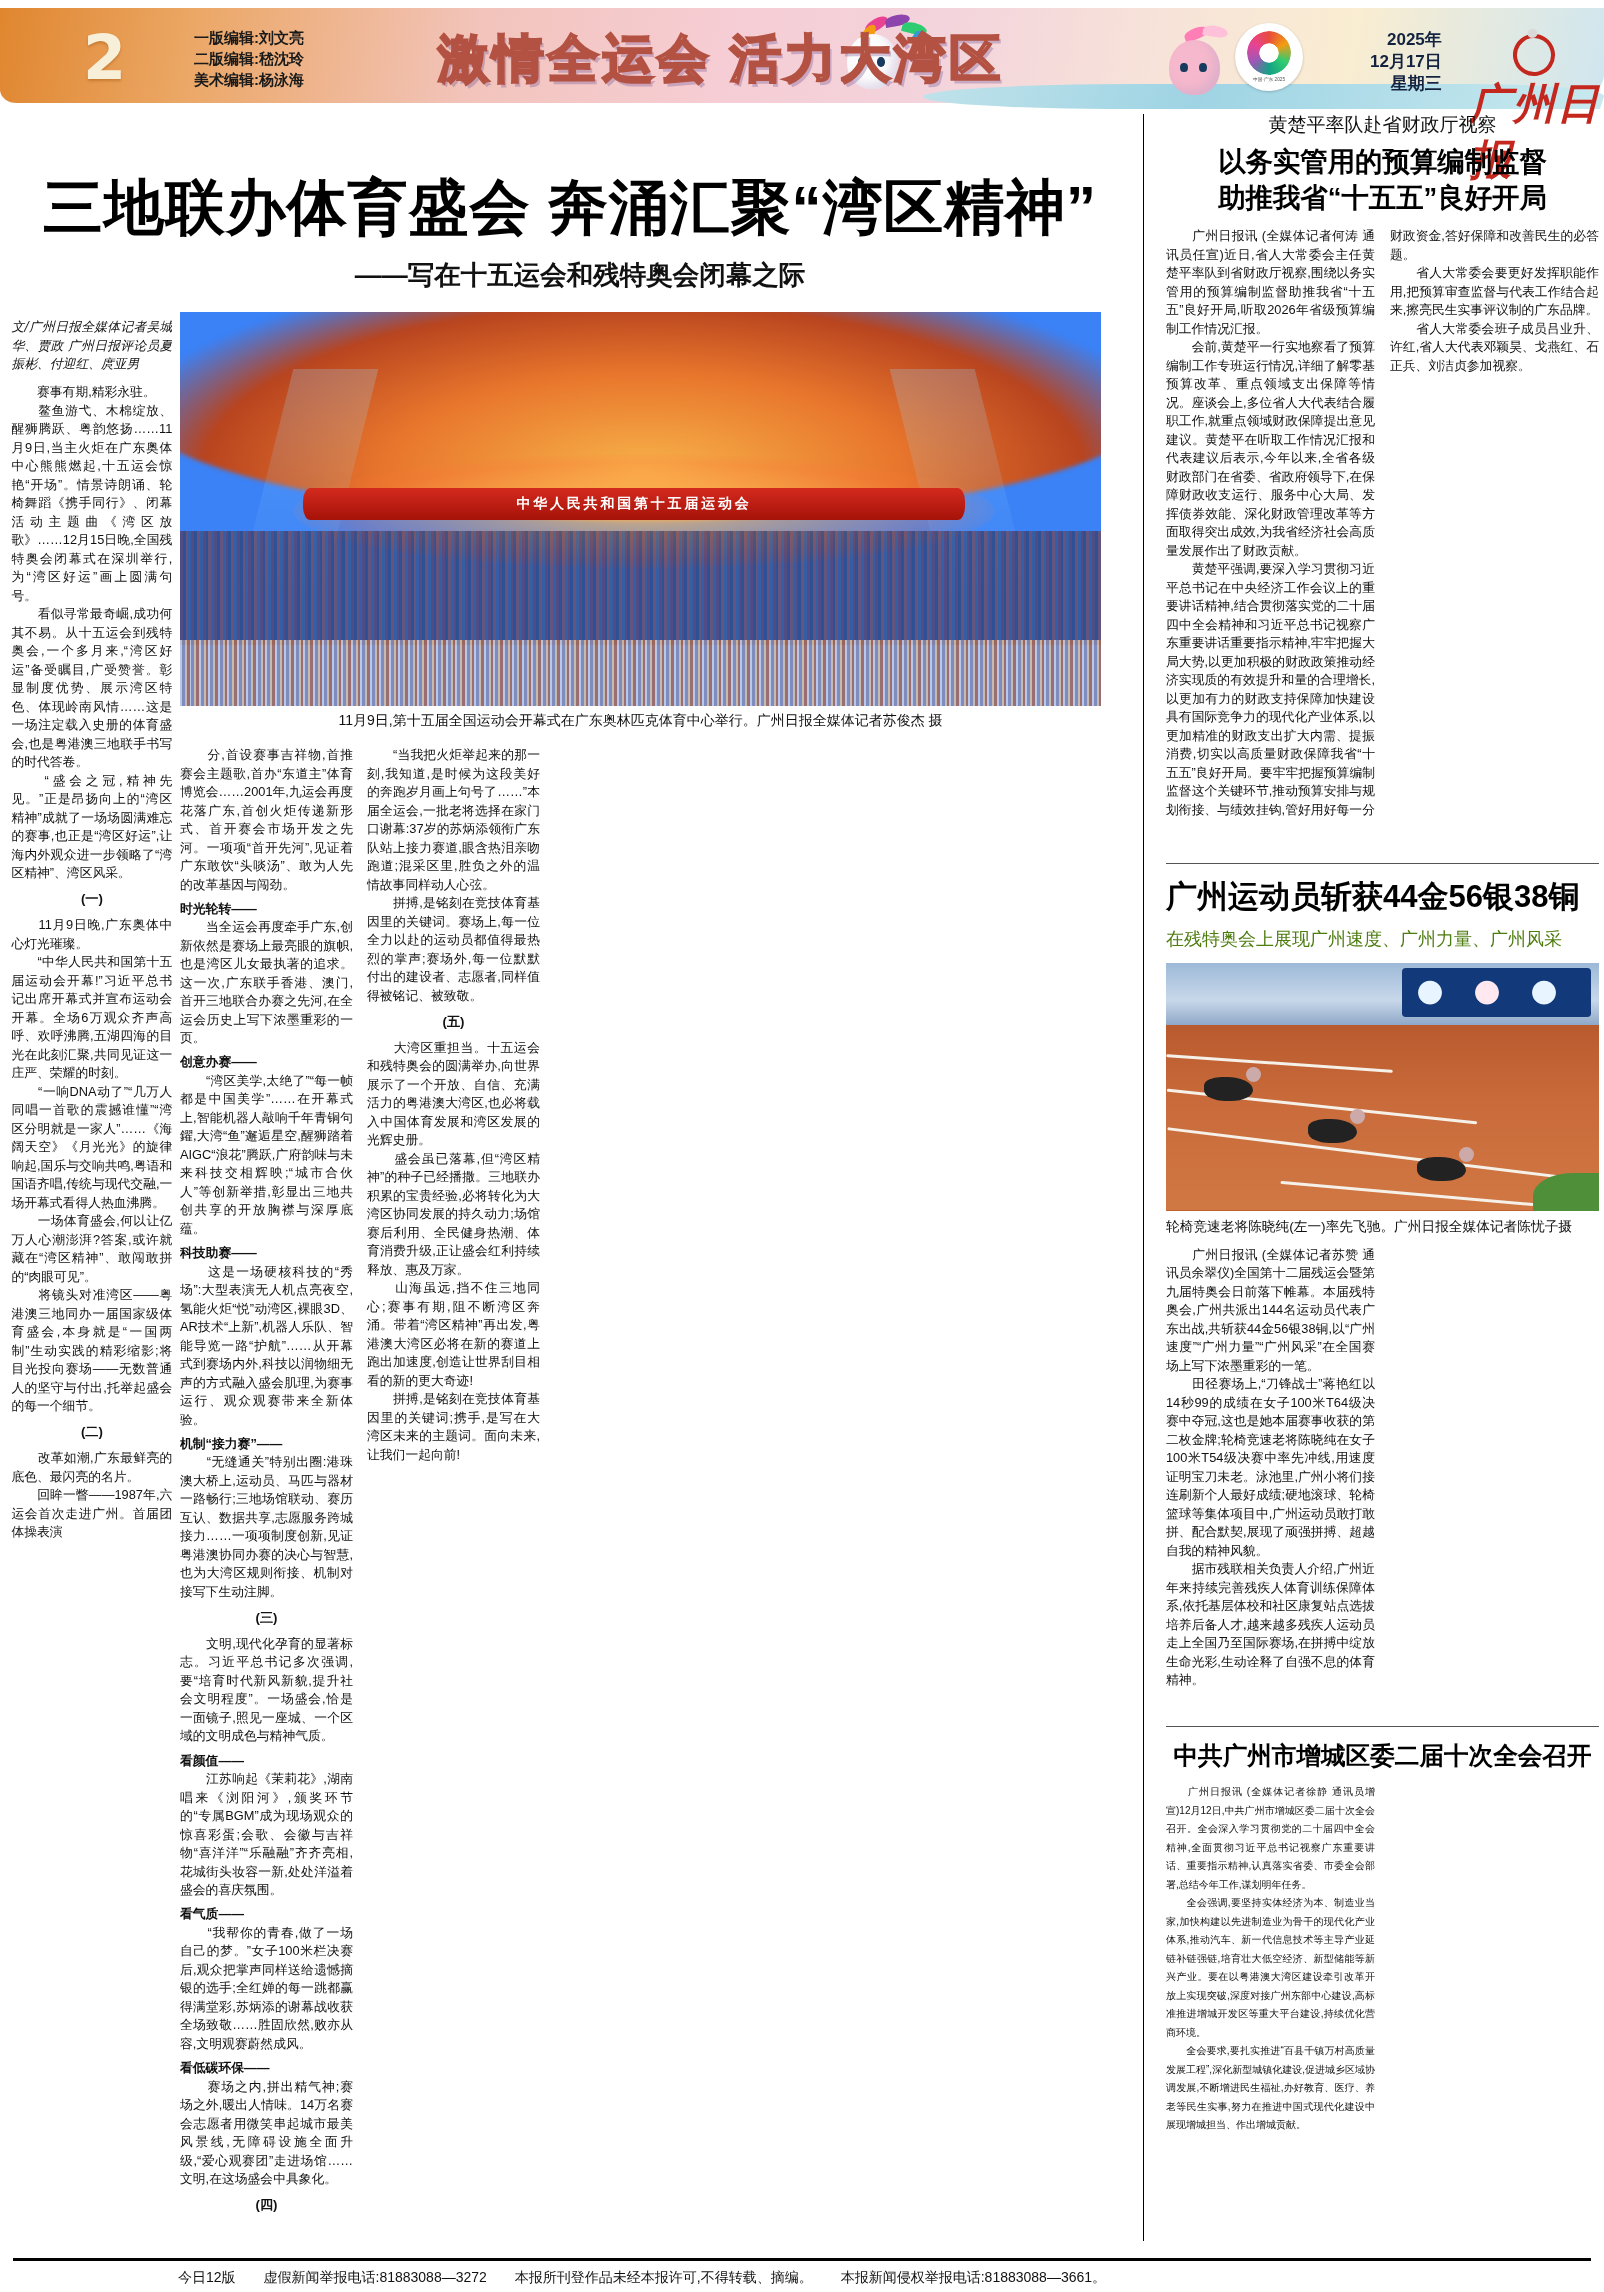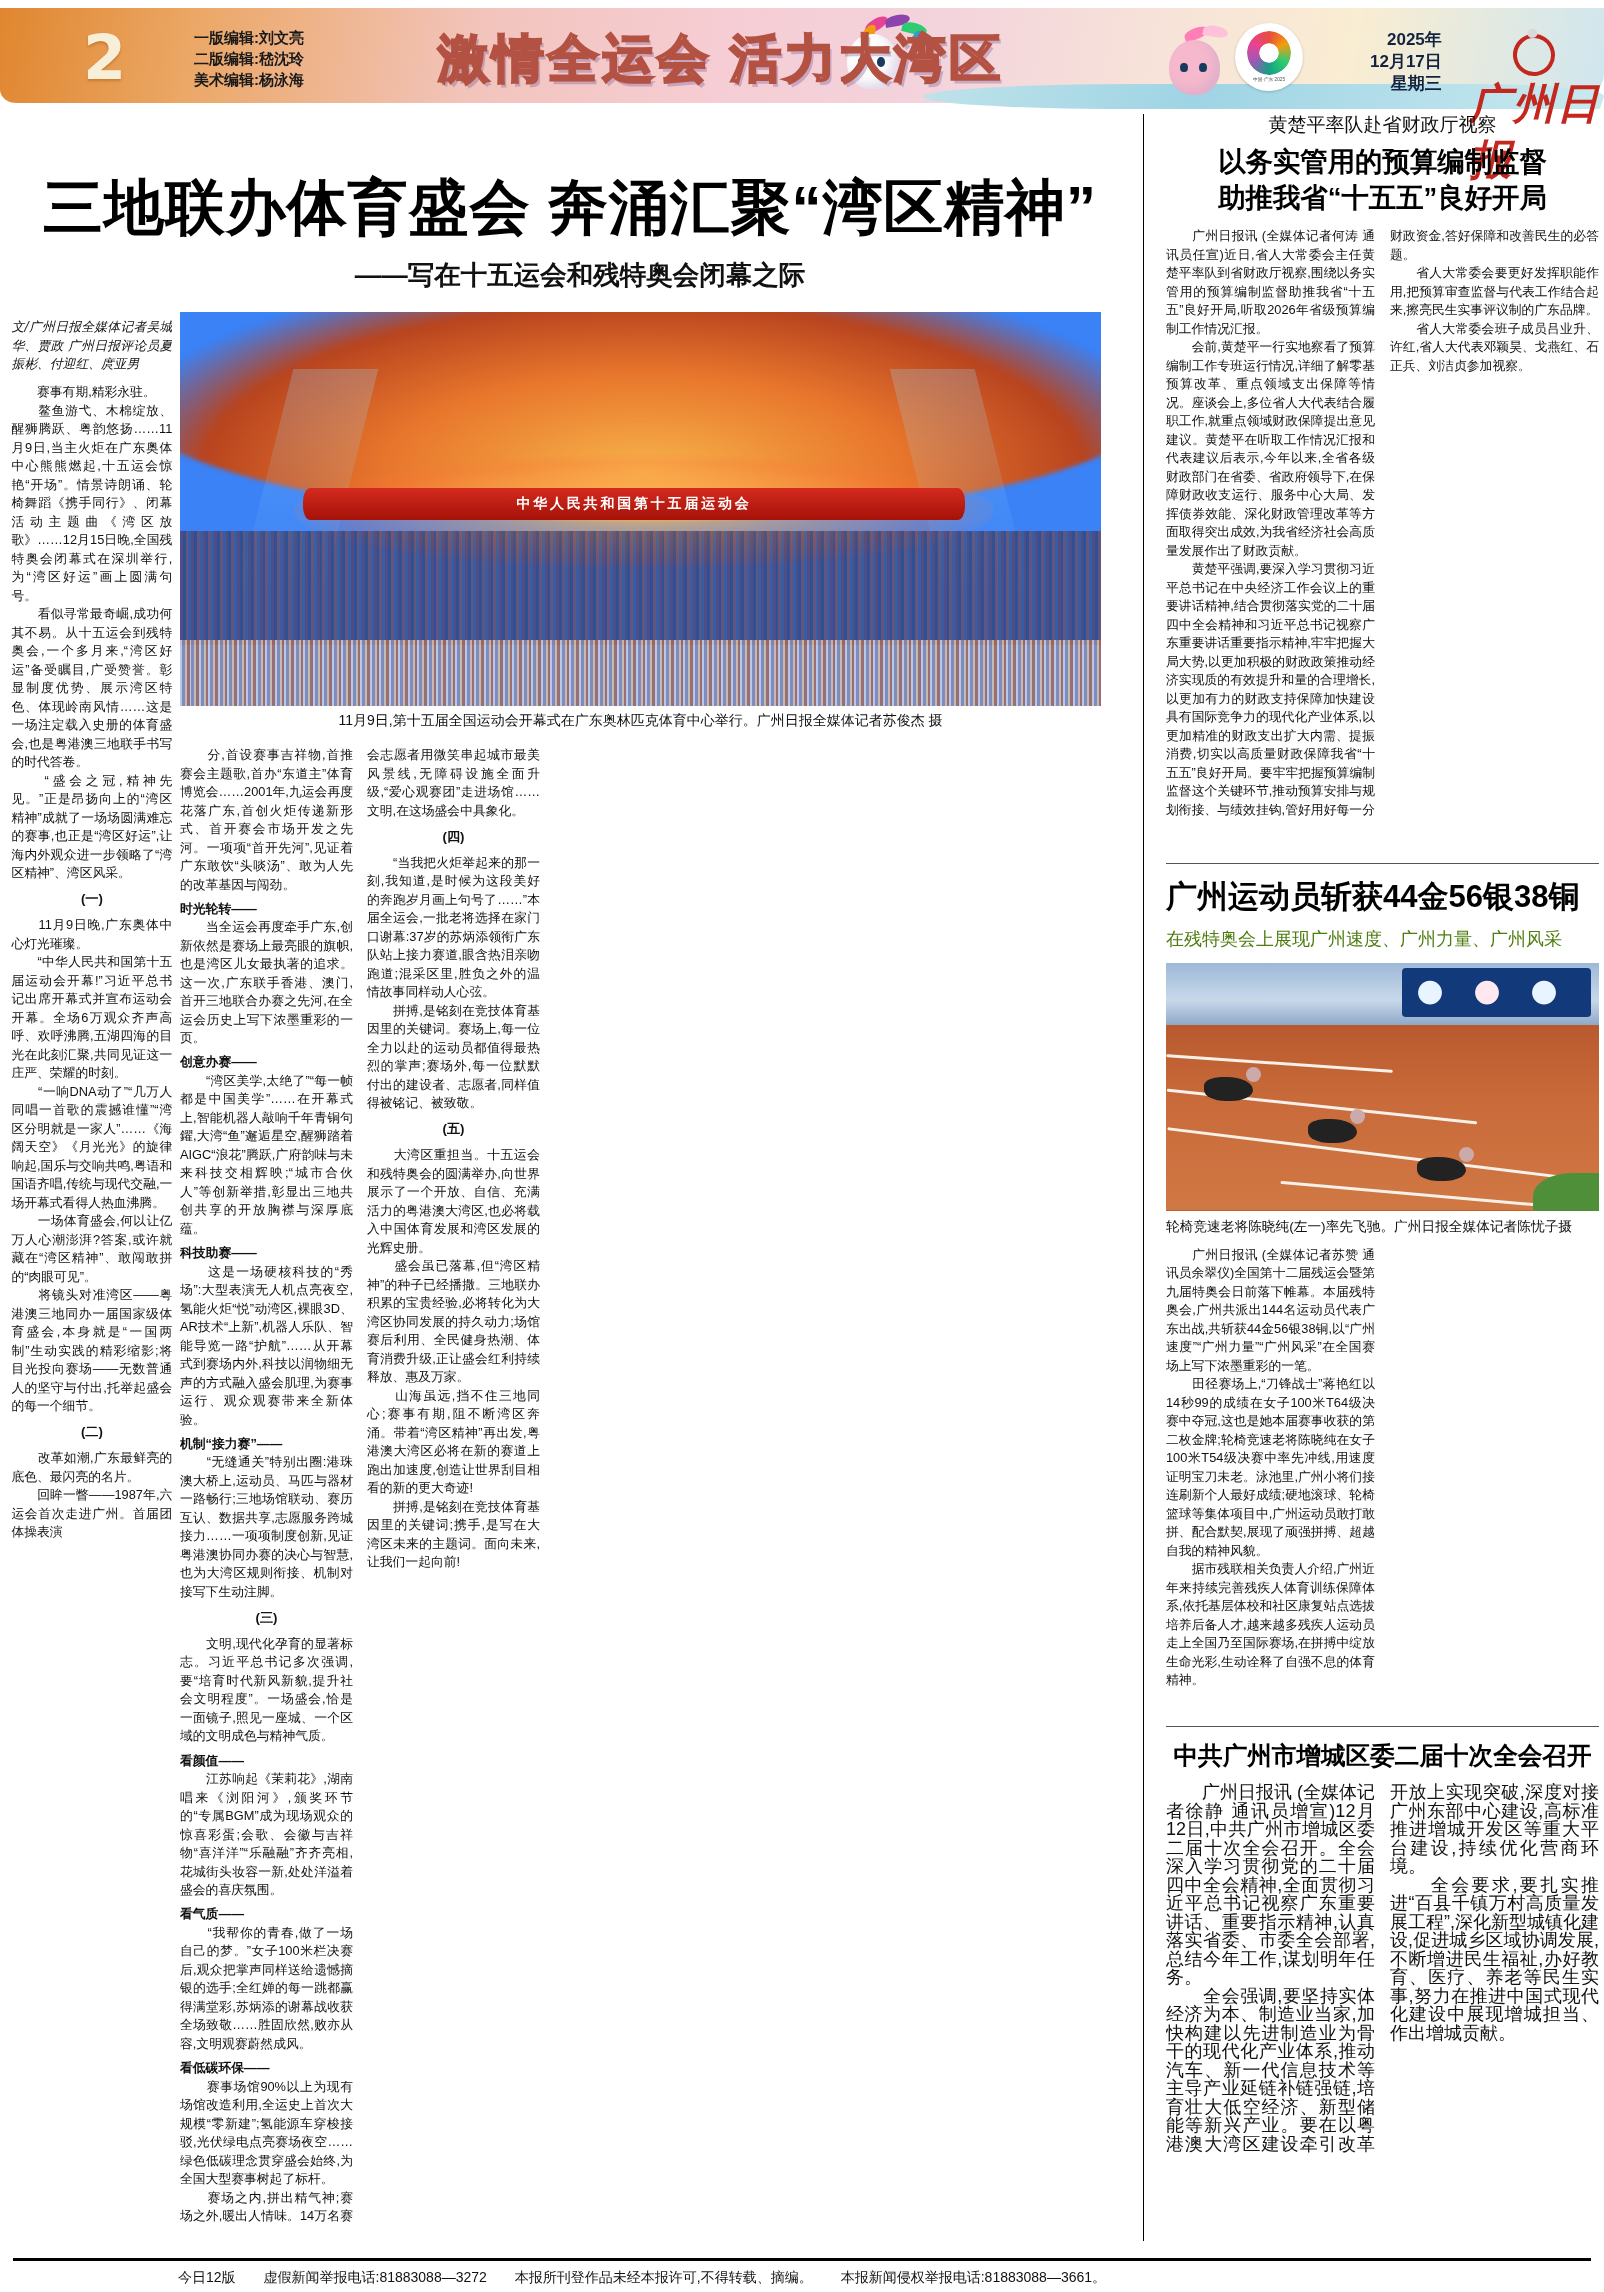--- a/index.html
+++ b/index.html
@@ -102,21 +102,21 @@
     background:linear-gradient(#b85a2e,#c96a3a 40%,#d07844); }
   .photo-sb .lane { position:absolute; height:2.8px; background:#f5f0e8; border-radius:1.9px; }
   .photo-sb .racer { position:absolute; width:49px; height:24.6px; background:#222; border-radius:40% 60% 50% 50%; }
   .photo-sb .racer::after { content:""; position:absolute; right:-7.6px; top:-9.5px; width:15px; height:15px; border-radius:50%; background:#caa; }
   .photo-sb .grass { position:absolute; right:0; bottom:0; width:66px; height:38px; background:#4f8f3a; border-radius:60% 0 0 0; }
   .caption-sb { font-size:13.7px; margin-top:7.6px; }
   .sb2-body { margin-top:9.5px; height:469px; overflow:hidden; column-count:2; column-gap:15px; column-fill:auto;
     font-size:12.8px; line-height:18.5px; text-align:justify; }
   .sb3-headline { text-align:center; font-size:24.6px; font-weight:900; color:#000; margin-top:3.8px; white-space:nowrap; }
   .sb3-body { margin-top:11.4px; height:371px; overflow:hidden; column-count:2; column-gap:15px; column-fill:auto;
-    font-size:18px; line-height:18.5px; text-align:justify; }
+    font-size:10px; line-height:18.5px; text-align:justify; }
   .sb-body p, .sb2-body p, .sb3-body p { margin:0; }
   
   .footer-rule { position:absolute; left:13.2px; top:2258px; width:1578px; height:2.8px; background:#000; }
   .footer-text { position:absolute; left:0; top:2269px; width:1284px; text-align:center; font-size:14px; color:#111; }
 </style>
 </head>
 <body>
 
 <div class="banner">
   <div class="wave"></div>
@@ -210,21 +210,20 @@
     <p>　　这是一场硬核科技的“秀场”:大型表演无人机点亮夜空,氢能火炬“悦”动湾区,裸眼3D、AR技术“上新”,机器人乐队、智能导览一路“护航”……从开幕式到赛场内外,科技以润物细无声的方式融入盛会肌理,为赛事运行、观众观赛带来全新体验。</p>
     <p class="lead">机制“接力赛”——</p>
     <p>　　“无缝通关”特别出圈:港珠澳大桥上,运动员、马匹与器材一路畅行;三地场馆联动、赛历互认、数据共享,志愿服务跨城接力……一项项制度创新,见证粤港澳协同办赛的决心与智慧,也为大湾区规则衔接、机制对接写下生动注脚。</p>
     <p class="sec">(三)</p>
     <p>　　文明,现代化孕育的显著标志。习近平总书记多次强调,要“培育时代新风新貌,提升社会文明程度”。一场盛会,恰是一面镜子,照见一座城、一个区域的文明成色与精神气质。</p>
     <p class="lead">看颜值——</p>
     <p>　　江苏响起《茉莉花》,湖南唱来《浏阳河》,颁奖环节的“专属BGM”成为现场观众的惊喜彩蛋;会歌、会徽与吉祥物“喜洋洋”“乐融融”齐齐亮相,花城街头妆容一新,处处洋溢着盛会的喜庆氛围。</p>
     <p class="lead">看气质——</p>
     <p>　　“我帮你的青春,做了一场自己的梦。”女子100米栏决赛后,观众把掌声同样送给遗憾摘银的选手;全红婵的每一跳都赢得满堂彩,苏炳添的谢幕战收获全场致敬……胜固欣然,败亦从容,文明观赛蔚然成风。</p>
     <p class="lead">看低碳环保——</p>
-    <p>　　赛事场馆90%以上为现有场馆改造利用,全运史上首次大规模“零新建”;氢能源车穿梭接驳,光伏绿电点亮赛场夜空……绿色低碳理念贯穿盛会始终,为全国大型赛事树起了标杆。</p>
     <p>　　赛场之内,拼出精气神;赛场之外,暖出人情味。14万名赛会志愿者用微笑串起城市最美风景线,无障碍设施全面升级,“爱心观赛团”走进场馆……文明,在这场盛会中具象化。</p>
     <p class="sec">(四)</p>
     <p>　　“当我把火炬举起来的那一刻,我知道,是时候为这段美好的奔跑岁月画上句号了……”本届全运会,一批老将选择在家门口谢幕:37岁的苏炳添领衔广东队站上接力赛道,眼含热泪亲吻跑道;混采区里,胜负之外的温情故事同样动人心弦。</p>
     <p>　　拼搏,是铭刻在竞技体育基因里的关键词。赛场上,每一位全力以赴的运动员都值得最热烈的掌声;赛场外,每一位默默付出的建设者、志愿者,同样值得被铭记、被致敬。</p>
     <p class="sec">(五)</p>
     <p>　　大湾区重担当。十五运会和残特奥会的圆满举办,向世界展示了一个开放、自信、充满活力的粤港澳大湾区,也必将载入中国体育发展和湾区发展的光辉史册。</p>
     <p>　　盛会虽已落幕,但“湾区精神”的种子已经播撒。三地联办积累的宝贵经验,必将转化为大湾区协同发展的持久动力;场馆赛后利用、全民健身热潮、体育消费升级,正让盛会红利持续释放、惠及万家。</p>
     <p>　　山海虽远,挡不住三地同心;赛事有期,阻不断湾区奔涌。带着“湾区精神”再出发,粤港澳大湾区必将在新的赛道上跑出加速度,创造让世界刮目相看的新的更大奇迹!</p>
     <p>　　拼搏,是铭刻在竞技体育基因里的关键词;携手,是写在大湾区未来的主题词。面向未来,让我们一起向前!</p>
   </div>

